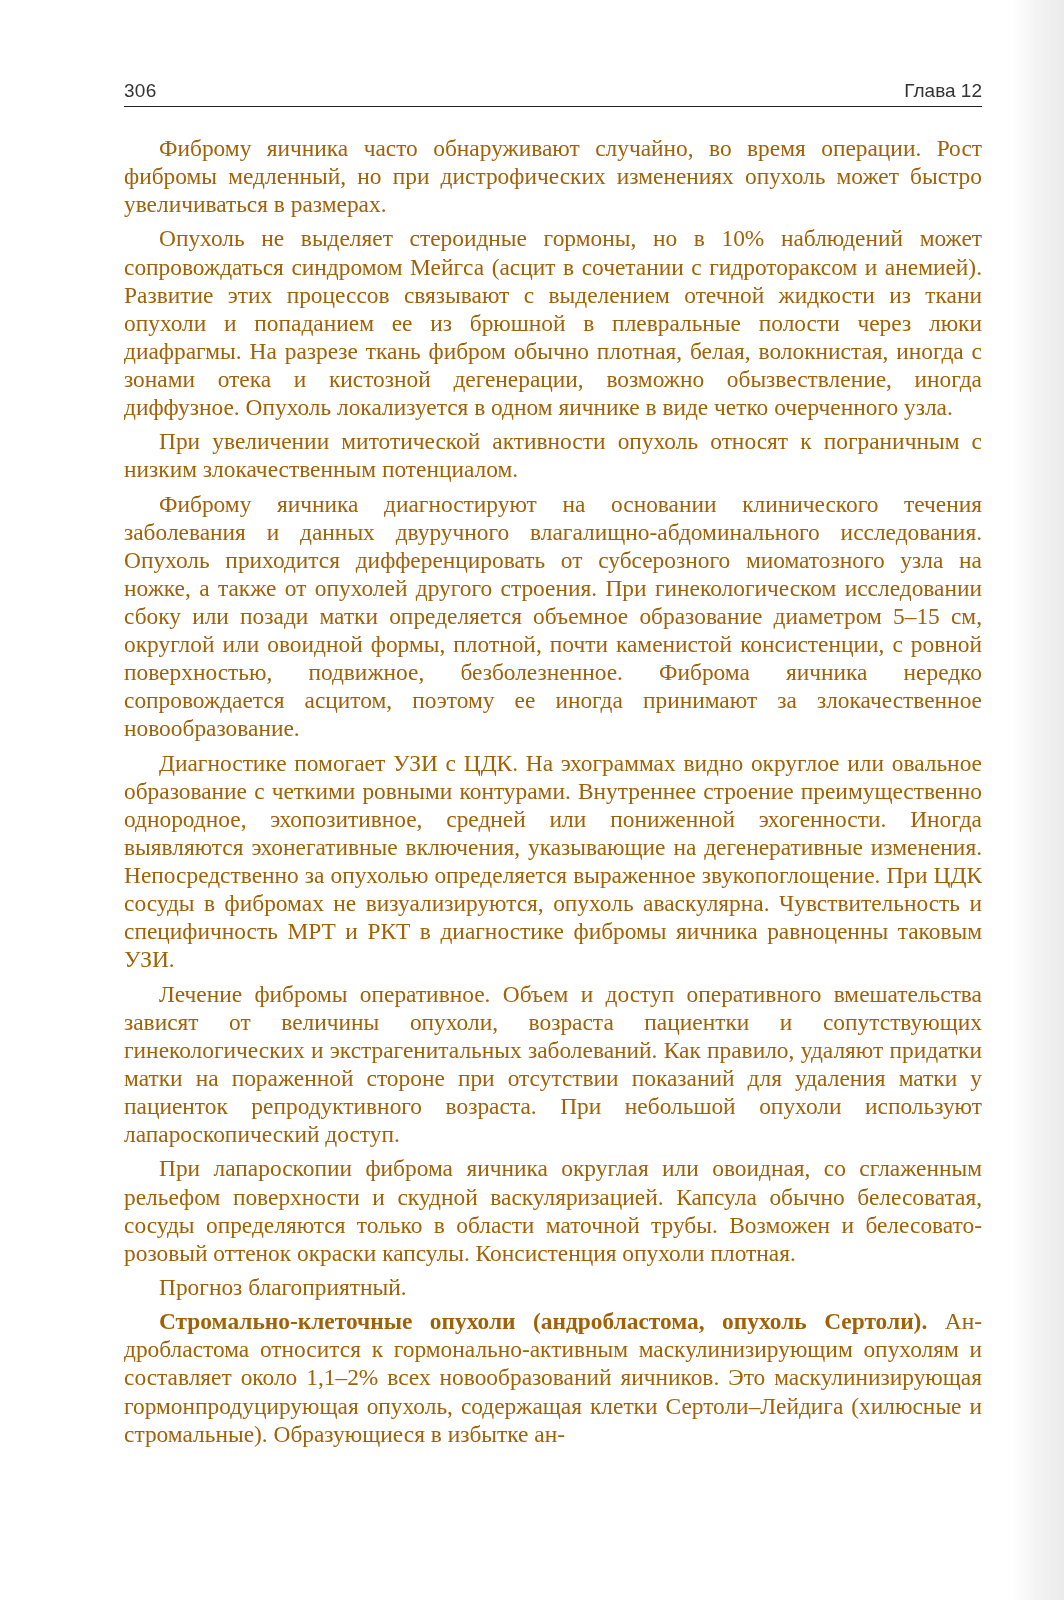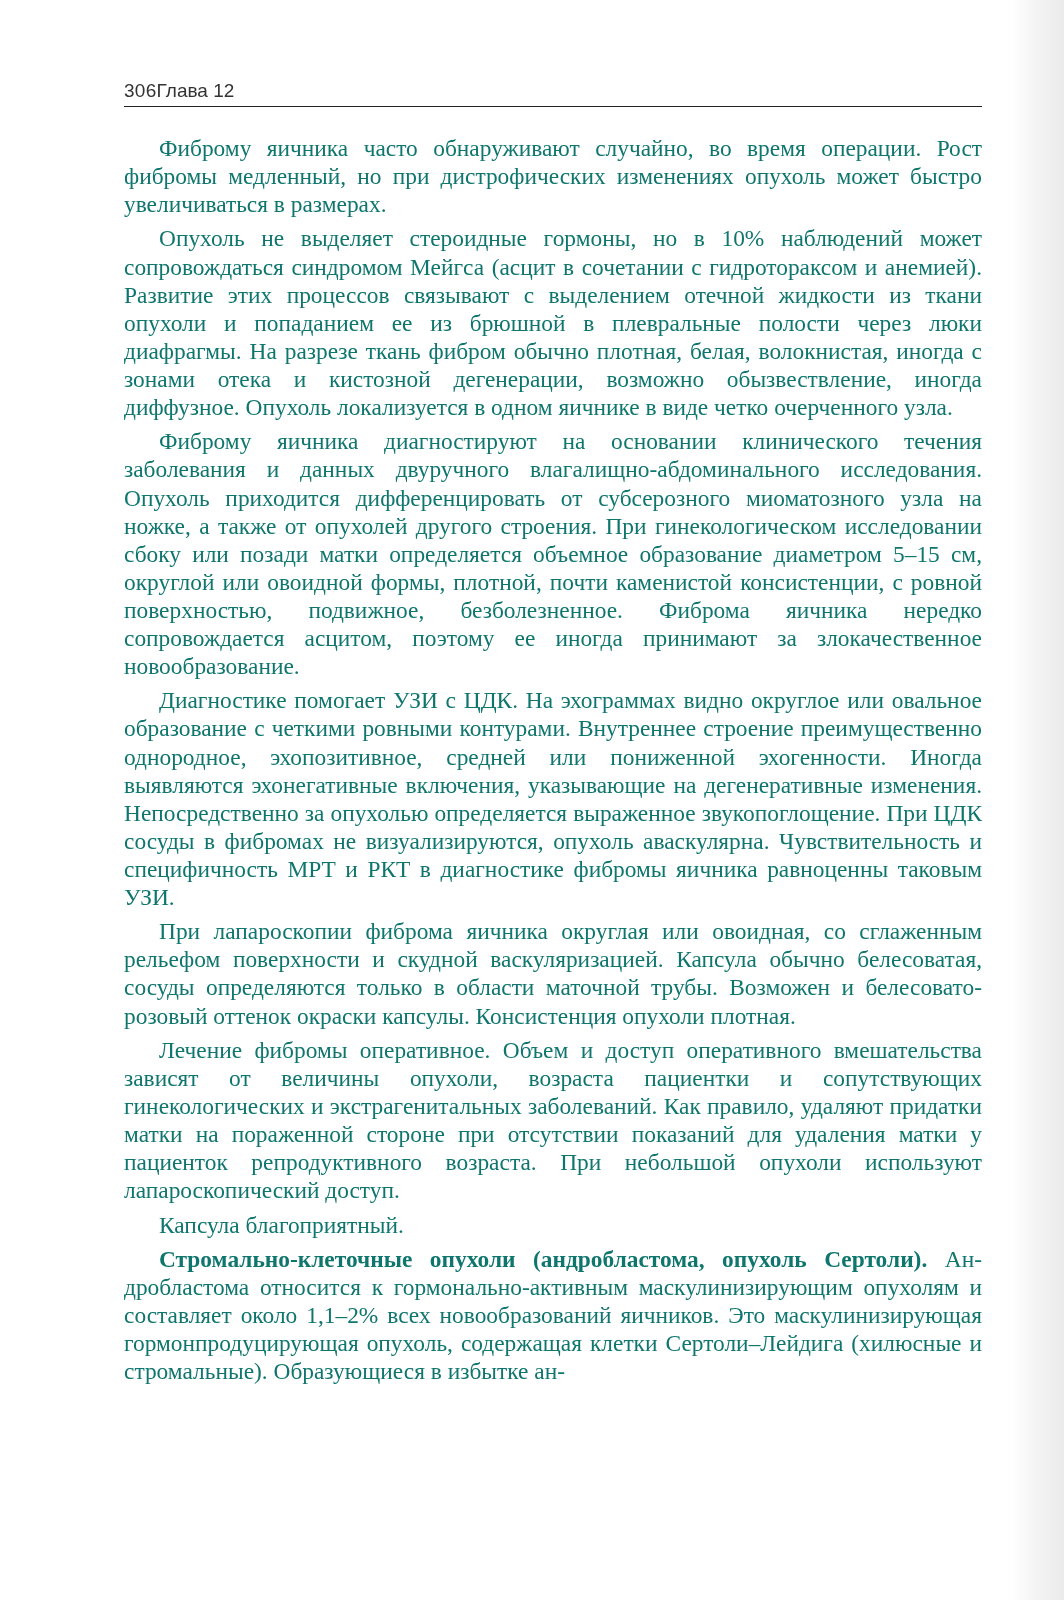--- a/index.html
+++ b/index.html
@@ -23,40 +23,40 @@
       background: linear-gradient(to right, #ffffff 0%, #f4f4f4 45%, #ebebeb 100%);
     }
     .page {
       position: absolute;
       left: 124px;
       top: 80px;
       width: 858px;
     }
     .running-head {
       display: flex;
-      justify-content: flex-start;
+      justify-content: space-between;
       align-items: flex-end;
       font-family: "Liberation Sans", "DejaVu Sans", sans-serif;
       font-size: 19px;
       color: #333;
       padding-bottom: 4px;
       border-bottom: 1.5px solid #222;
       line-height: 22px;
     }
     .running-head .page-number {
       letter-spacing: 0.3px;
     }
     .body-text {
       margin-top: 27px;
       font-family: "Liberation Serif", "DejaVu Serif", serif;
       font-size: 23.4px;
       line-height: 28.1px;
       text-align: justify;
       hyphens: manual;
-      color: #0f766e;
+      color: #a16207;
     }
     .body-text p {
       margin: 0 0 6.2px 0;
       text-indent: 35px;
     }
     .lead-in {
       font-weight: bold;
     }
   </style>
 </head>
@@ -66,20 +66,21 @@
 
 <div class="page">
   <div class="running-head">
     <span class="page-number">306</span>
     <span class="chapter-title">Глава 12</span>
   </div>
 
   <div class="body-text">
     <p>Фиброму яичника часто обнаруживают случайно, во время операции. Рост фибромы медленный, но при дистрофических изменениях опухоль может быстро увеличиваться в размерах.</p>
     <p>Опухоль не выделяет стероидные гормоны, но в 10% наблюдений может сопровождаться синдромом Мейгса (асцит в сочетании с гидротораксом и анемией). Развитие этих процессов связывают с выделением отечной жидкости из ткани опухоли и попаданием ее из брюшной в плевральные полости через люки диафрагмы. На разрезе ткань фибром обычно плотная, белая, волокнистая, иногда с зонами отека и кистозной дегенерации, воз­можно обызвествление, иногда диффузное. Опухоль локализуется в одном яичнике в виде четко очерченного узла.</p>
+    <p>При увеличении митотической активности опухоль относят к погранич­ным с низким злокачественным потенциалом.</p>
     <p>Фиброму яичника диагностируют на основании клинического течения заболевания и данных двуручного влагалищно-абдоминального исследова­ния. Опухоль приходится дифференцировать от субсерозного миоматозного узла на ножке, а также от опухолей другого строения. При гинекологиче­ском исследовании сбоку или позади матки определяется объемное образо­вание диаметром 5–15 см, округлой или овоидной формы, плотной, почти каменистой консистенции, с ровной поверхностью, подвижное, безболез­ненное. Фиброма яичника нередко сопровождается асцитом, поэтому ее иногда принимают за злокачественное новообразование.</p>
     <p>Диагностике помогает УЗИ с ЦДК. На эхограммах видно округлое или овальное образование с четкими ровными контурами. Внутреннее строение преимущественно однородное, эхопозитивное, средней или пониженной эхогенности. Иногда выявляются эхонегативные включения, указывающие на дегенеративные изменения. Непосредственно за опухолью определяется выраженное звукопоглощение. При ЦДК сосуды в фибромах не визуали­зируются, опухоль аваскулярна. Чувствительность и специфичность МРТ и РКТ в диагностике фибромы яичника равноценны таковым УЗИ.</p>
+    <p>Лечение фибромы оперативное. Объем и доступ оперативного вмеша­тельства зависят от величины опухоли, возраста пациентки и сопутству­ющих гинекологических и экстрагенитальных заболеваний. Как правило, удаляют придатки матки на пораженной стороне при отсутствии показаний для удаления матки у пациенток репродуктивного возраста. При небольшой опухоли используют лапароскопический доступ.</p>
     <p>При лапароскопии фиброма яичника округлая или овоидная, со сгла­женным рельефом поверхности и скудной васкуляризацией. Капсула обыч­но белесоватая, сосуды определяются только в области маточной трубы. Возможен и белесовато-розовый оттенок окраски капсулы. Консистенция опухоли плотная.</p>
-    <p>Лечение фибромы оперативное. Объем и доступ оперативного вмеша­тельства зависят от величины опухоли, возраста пациентки и сопутству­ющих гинекологических и экстрагенитальных заболеваний. Как правило, удаляют придатки матки на пораженной стороне при отсутствии показаний для удаления матки у пациенток репродуктивного возраста. При небольшой опухоли используют лапароскопический доступ.</p>
-    <p>Капсула благоприятный.</p>
+    <p>Прогноз благоприятный.</p>
     <p><span class="lead-in">Стромально-клеточные опухоли (андробластома, опухоль Сертоли).</span><span> Ан­дробластома относится к гормонально-активным маскулинизирующим опухолям и составляет около 1,1–2% всех новообразований яичников. Это маскулинизирующая гормонпродуцирующая опухоль, содержащая клетки Сертоли–Лейдига (хилюсные и стромальные). Образующиеся в избытке ан-</span></p>
   </div>
 </div>
 
 </body></html>

